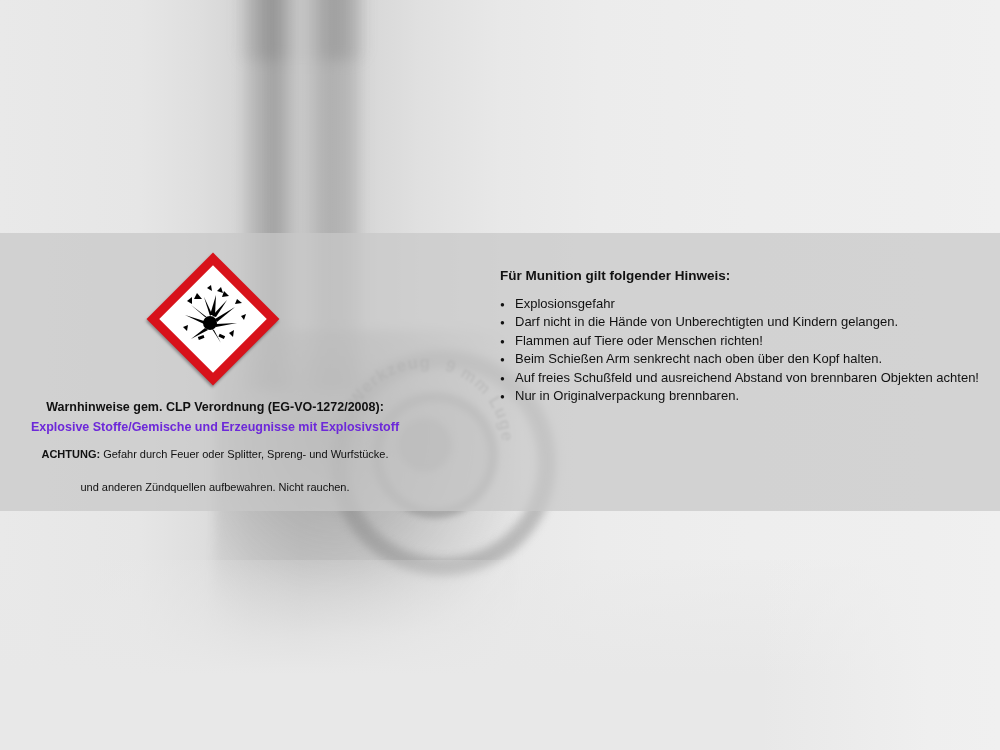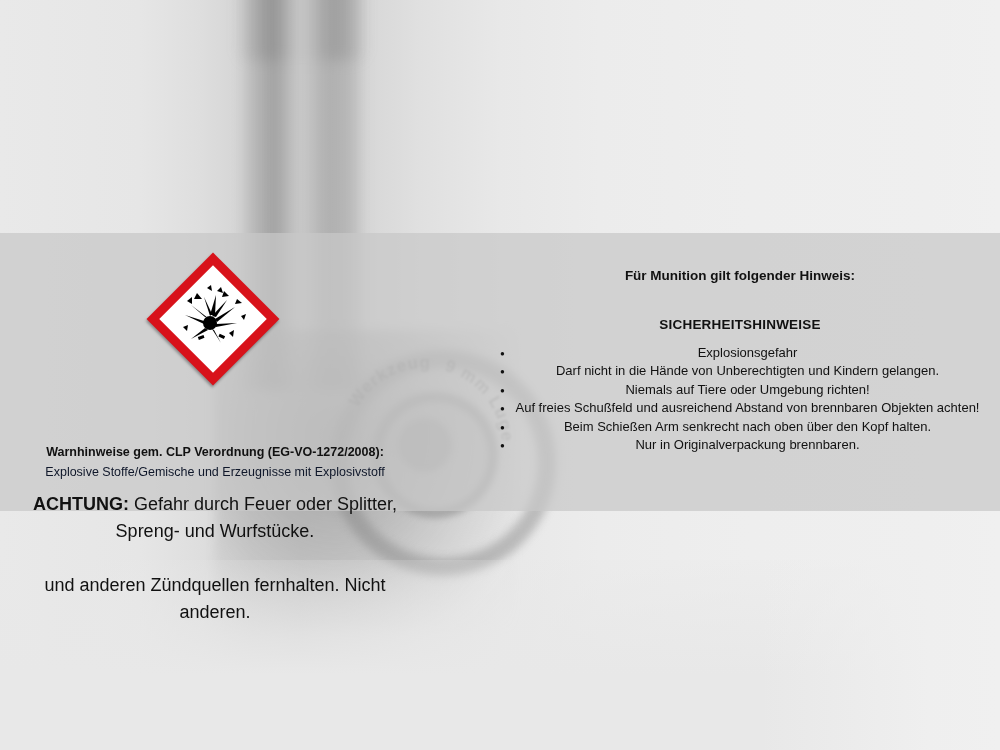--- a/index.html
+++ b/index.html
@@ -206,51 +206,49 @@
   
   .left-text {
     position: absolute;
     left: 20px;
     top: 398px;
     width: 390px;
     text-align: center;
     color: #111111;
     font-size: 12.5px;
     line-height: 1.45;
-    margin-top: 45px;
   }
   .left-title {
     font-weight: bold;
     font-size: 12.5px;
     color: #111111;
   }
   .left-sub {
-    font-weight: normal;
+    font-weight: bold;
     font-size: 12.5px;
-    color: #0f172a;
+    color: #6d28d9;
     margin-top: 2px;
   }
   .left-body {
     margin-top: 10px;
-    font-size: 18px;
+    font-size: 11px;
     color: #111111;
     line-height: 1.5;
   }
   .left-body b {
     font-weight: bold;
   }
 
   
   .right-text {
     position: absolute;
     left: 500px;
     top: 268px;
     width: 480px;
     color: #111111;
-    text-align: center;
   }
   .right-headline {
     font-size: 13.5px;
     font-weight: bold;
     color: #111111;
   }
   .right-subhead {
     margin-top: 34px;
     font-size: 13.5px;
     font-weight: bold;
@@ -344,28 +342,27 @@
   </svg>
 </div>
 
 <div class="left-text">
   <div class="left-title">Warnhinweise gem. CLP Verordnung (EG-VO-1272/2008):</div>
   <div class="left-sub">Explosive Stoffe/Gemische und Erzeugnisse mit Explosivstoff</div>
   <div class="left-body">
     <b>ACHTUNG:</b>
     <span>Gefahr durch Feuer oder Splitter, Spreng- und Wurfstücke.</span><br>
     <br>
-    <span>und anderen Zündquellen fernhalten. Nicht anderen.</span>
+    <span>und anderen Zündquellen aufbewahren. Nicht rauchen.</span>
   </div>
 </div>
 
 <div class="right-text">
   <div class="right-headline">Für Munition gilt folgender Hinweis:</div>
-  <div class="right-subhead">SICHERHEITSHINWEISE</div>
   <ul class="bullet-list">
     <li>Explosionsgefahr</li>
     <li>Darf nicht in die Hände von Unberechtigten und Kindern gelangen.</li>
-    <li>Niemals auf Tiere oder Umgebung richten!</li>
+    <li>Flammen auf Tiere oder Menschen richten!</li>
+    <li>Beim Schießen Arm senkrecht nach oben über den Kopf halten.</li>
     <li>Auf freies Schußfeld und ausreichend Abstand von brennbaren Objekten achten!</li>
-    <li>Beim Schießen Arm senkrecht nach oben über den Kopf halten.</li>
     <li>Nur in Originalverpackung brennbaren.</li>
   </ul>
 </div>
 
 </body></html>

